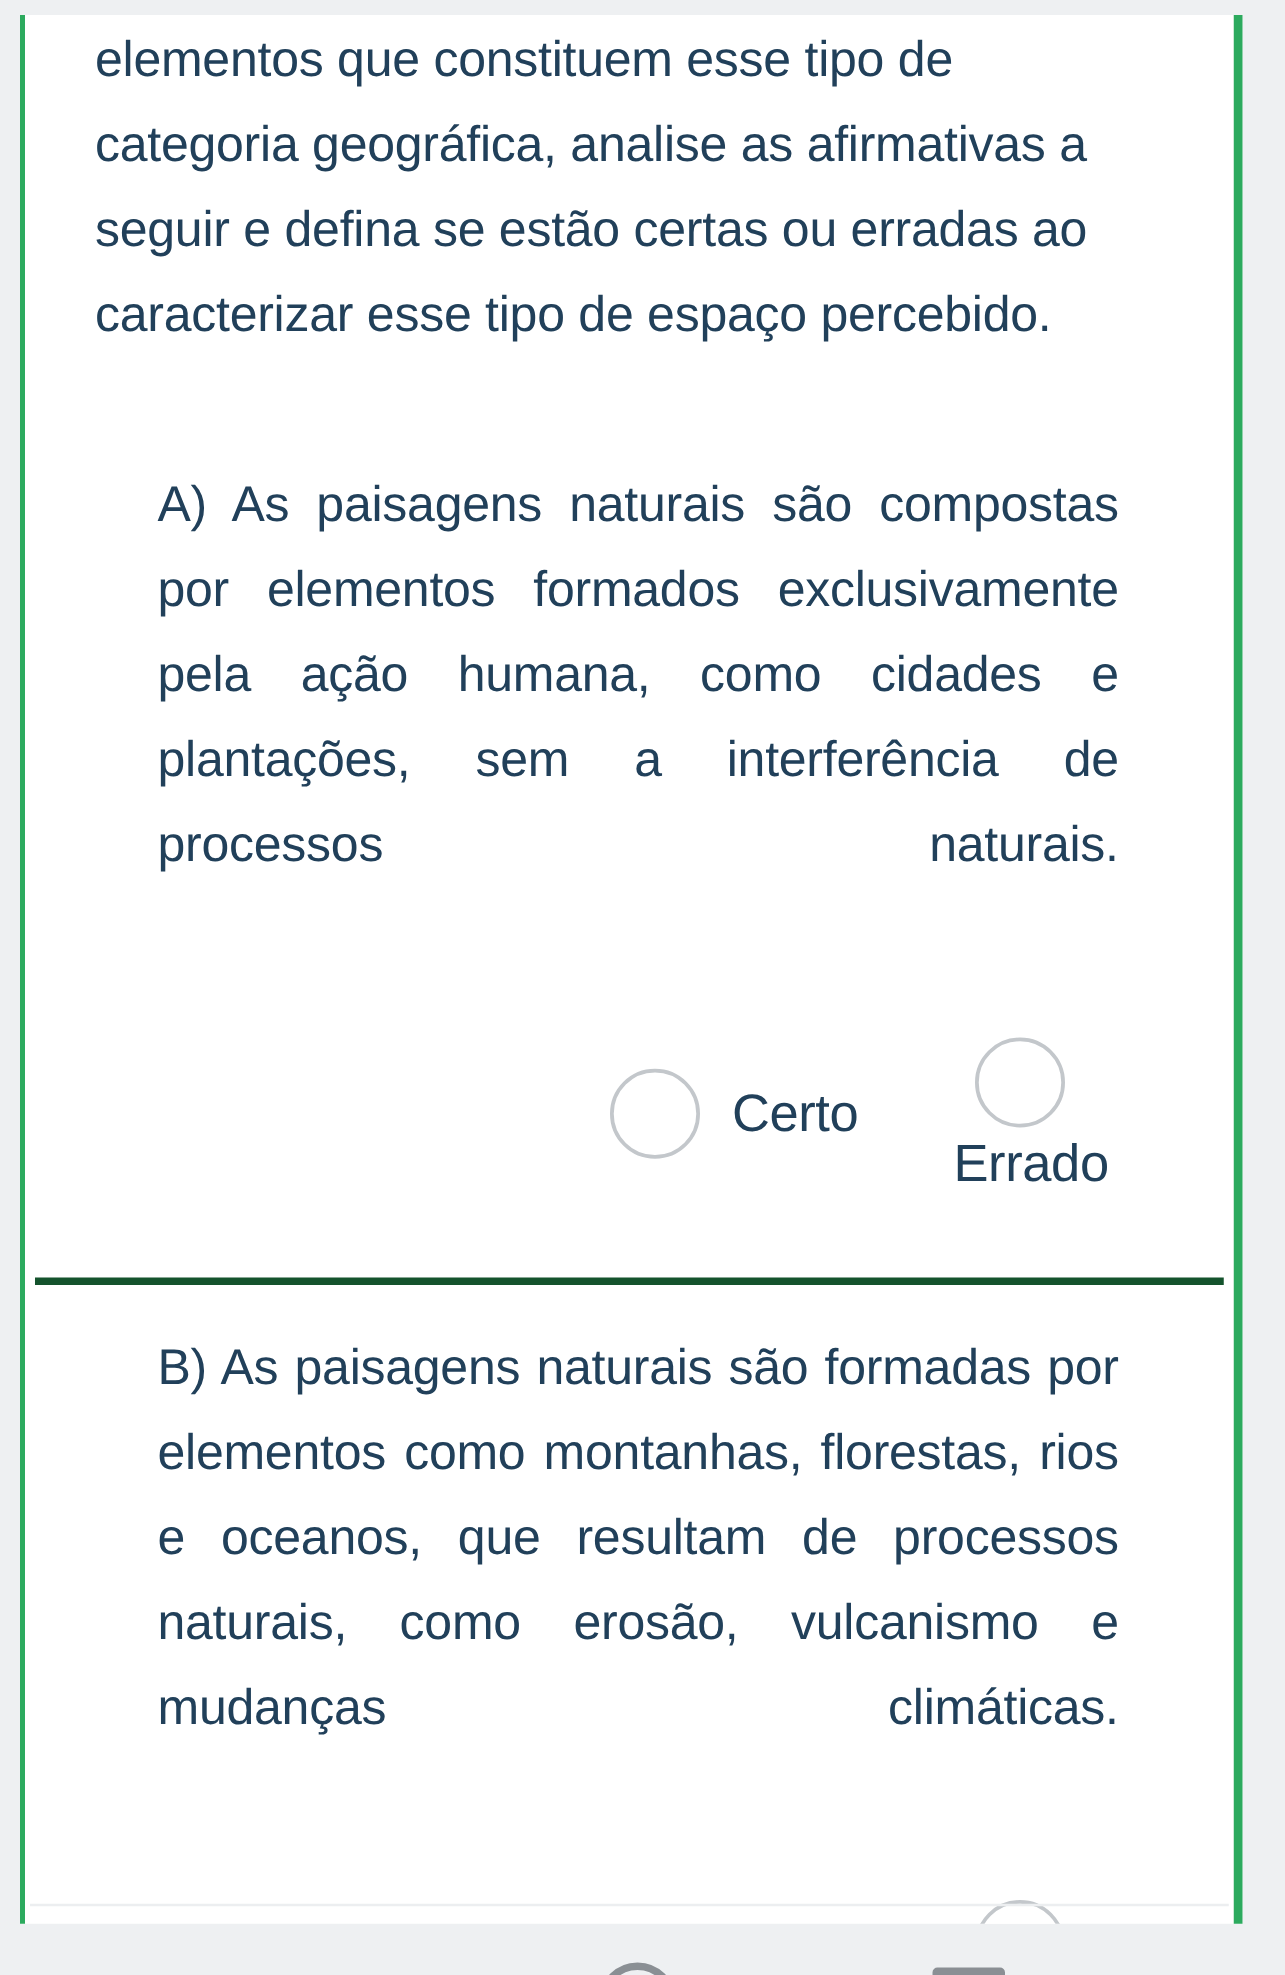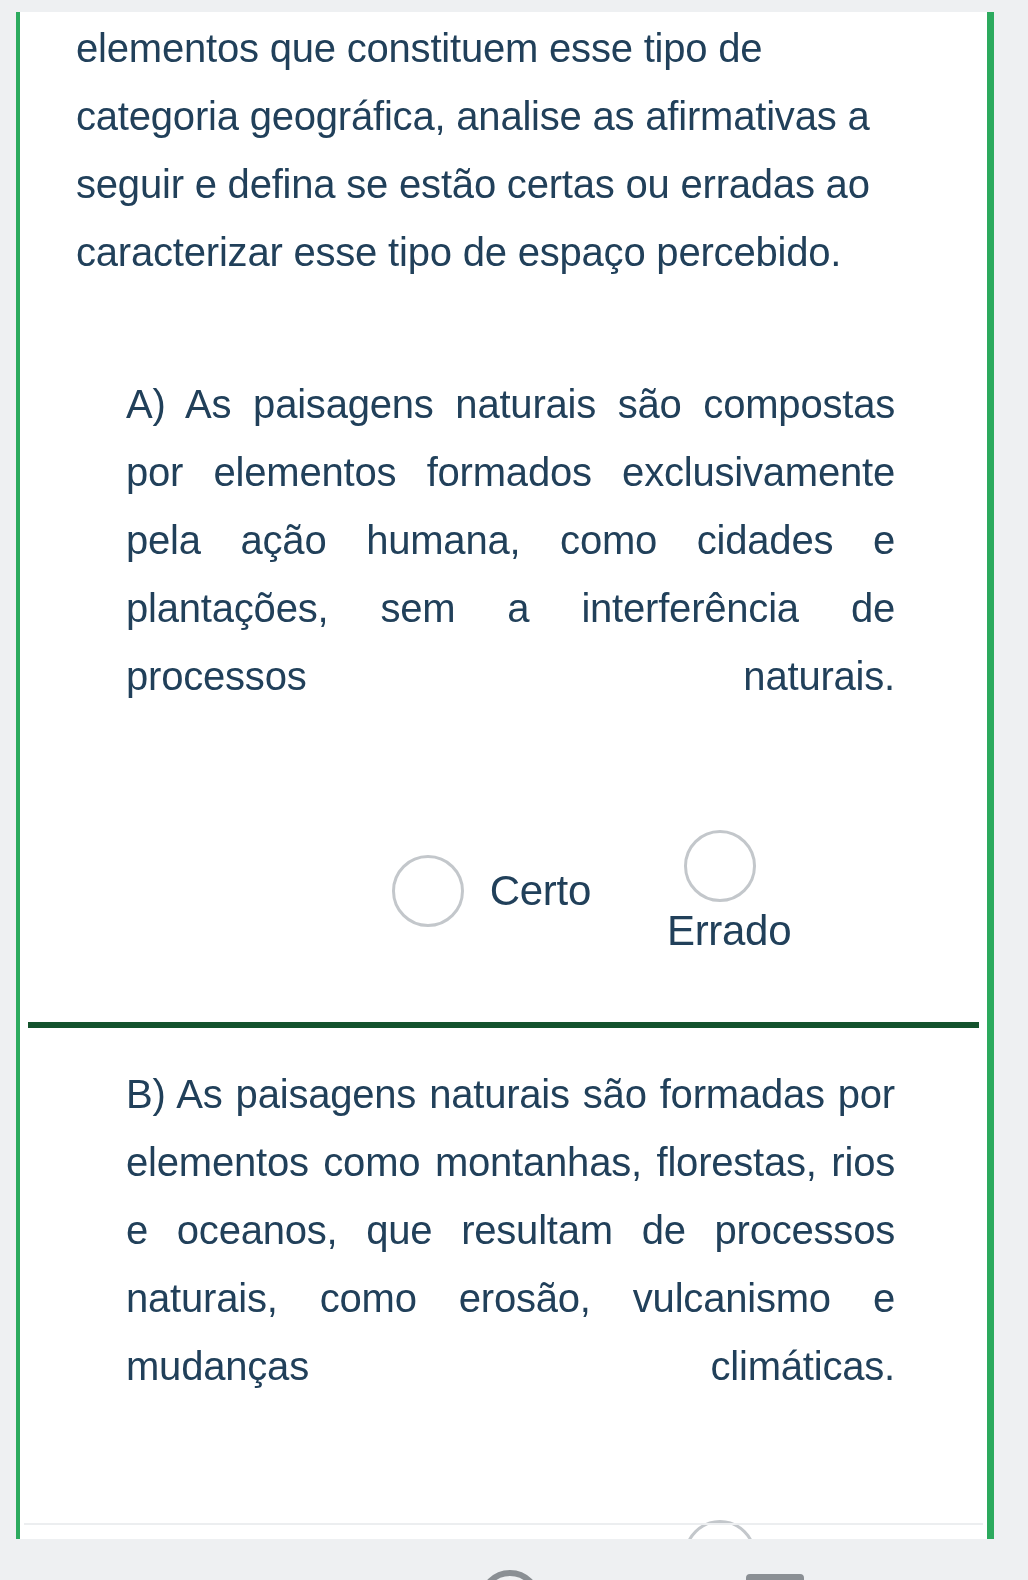--- a/index.html
+++ b/index.html
@@ -74,21 +74,21 @@
   .affirmative-text::after {
     content: "";
     display: inline-block;
     width: 100%;
   }
 
   
   .options-row {
     display: flex;
     align-items: center;
-    justify-content: center;
+    justify-content: flex-end;
     padding: 40px 0 58px 208px;
   }
 
   .option {
     display: flex;
     align-items: center;
     cursor: pointer;
   }
   .option + .option { margin-left: 46px; flex-direction: column; }
 

